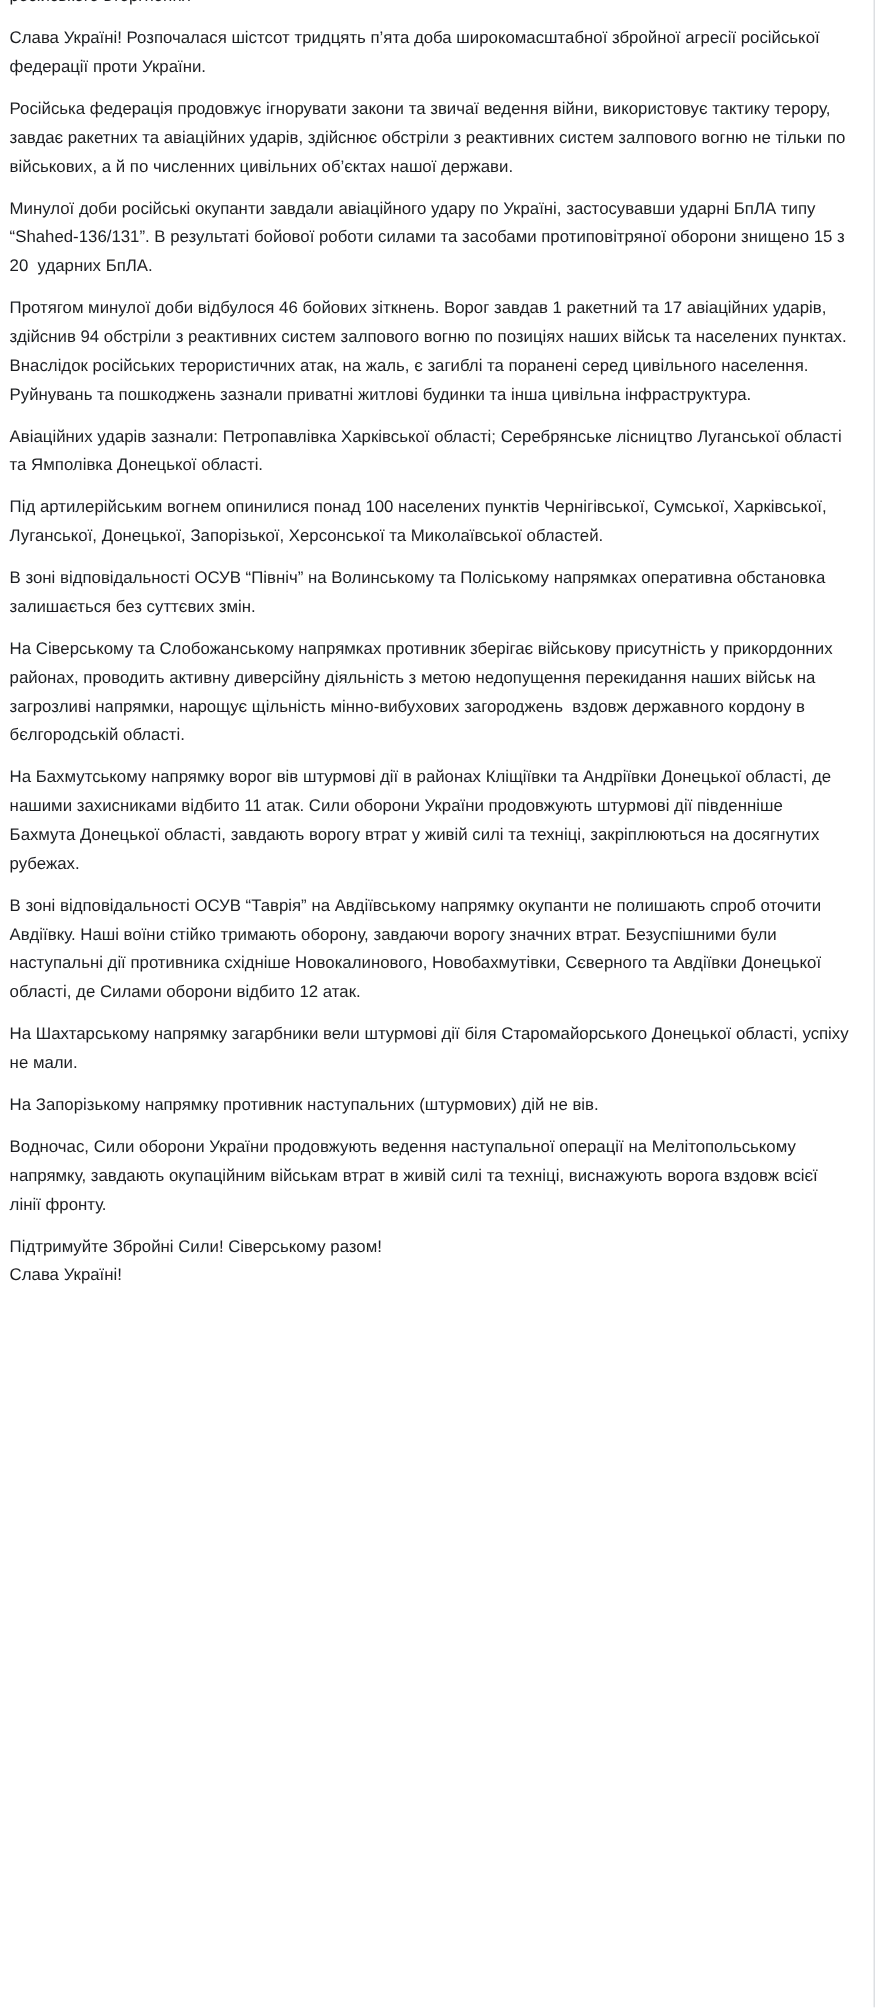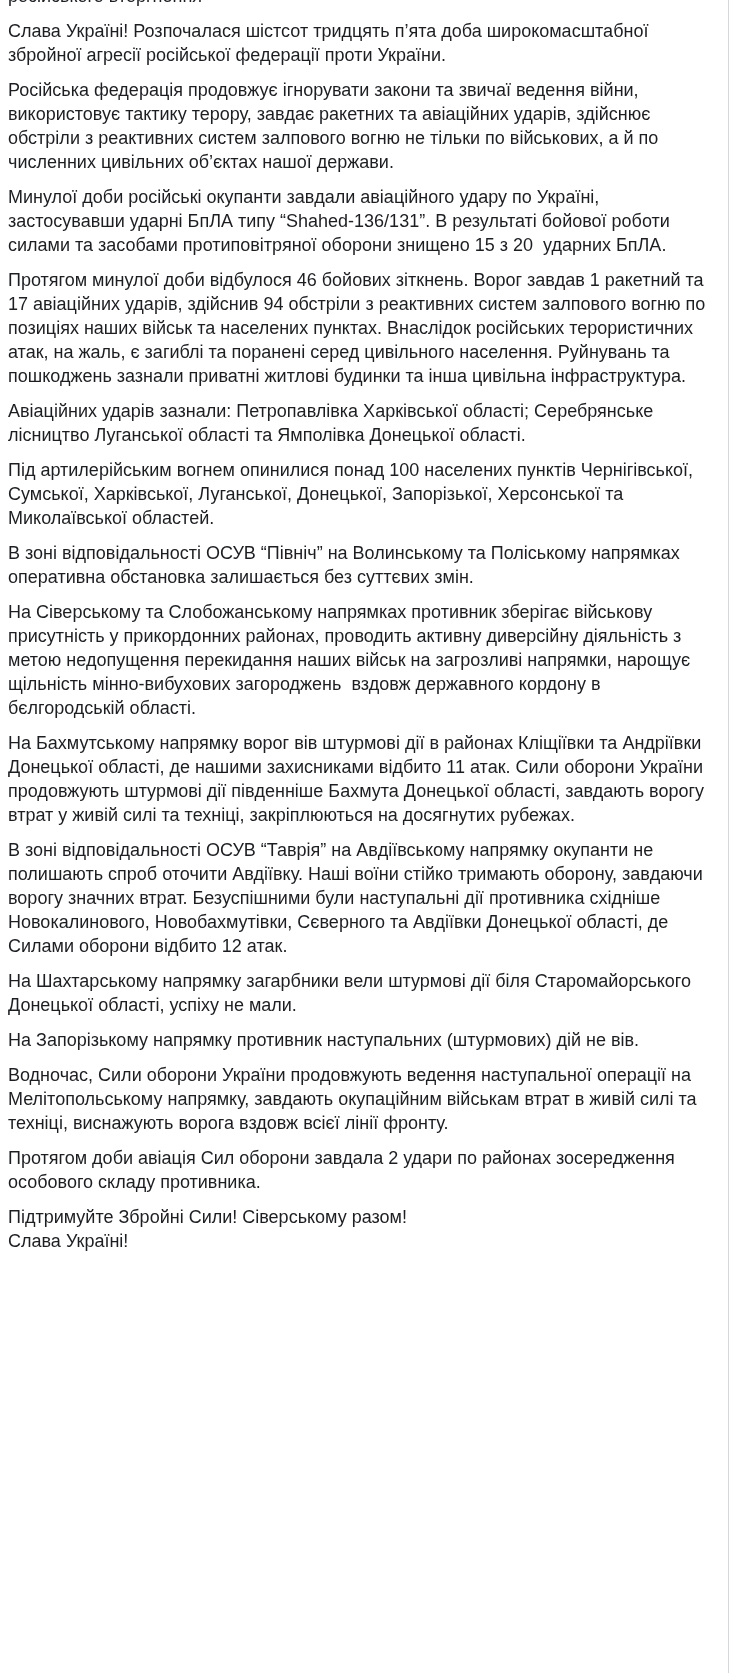--- a/index.html
+++ b/index.html
@@ -13,21 +13,21 @@
     overflow: hidden;
     position: relative;
     font-family: "Liberation Sans", "DejaVu Sans", sans-serif;
     color: #1c1e21;
   }
   .post-text {
     padding: 0 24px 0 8px;
   }
   .para {
     margin: 0 0 11px 0;
-    font-size: 18px;
+    font-size: 14px;
     line-height: 24px;
     letter-spacing: 0;
     white-space: pre-wrap;
     word-wrap: break-word;
   }
   
   .cut-top {
     margin-top: -16px;
   }
   .card-edge {
@@ -50,18 +50,17 @@
   <p class="para">Протягом минулої доби відбулося 46 бойових зіткнень. Ворог завдав 1 ракетний та 17 авіаційних ударів, здійснив 94 обстріли з реактивних систем залпового вогню по позиціях наших військ та населених пунктах. Внаслідок російських терористичних атак, на жаль, є загиблі та поранені серед цивільного населення. Руйнувань та пошкоджень зазнали приватні житлові будинки та інша цивільна інфраструктура.</p>
   <p class="para">Авіаційних ударів зазнали: Петропавлівка Харківської області; Серебрянське лісництво Луганської області та Ямполівка Донецької області.</p>
   <p class="para">Під артилерійським вогнем опинилися понад 100 населених пунктів Чернігівської, Сумської, Харківської, Луганської, Донецької, Запорізької, Херсонської та Миколаївської областей.</p>
   <p class="para">В зоні відповідальності ОСУВ “Північ” на Волинському та Поліському напрямках оперативна обстановка залишається без суттєвих змін.</p>
   <p class="para">На Сіверському та Слобожанському напрямках противник зберігає військову присутність у прикордонних районах, проводить активну диверсійну діяльність з метою недопущення перекидання наших військ на загрозливі напрямки, нарощує щільність мінно-вибухових загороджень  вздовж державного кордону в бєлгородській області.</p>
   <p class="para">На Бахмутському напрямку ворог вів штурмові дії в районах Кліщіївки та Андріївки Донецької області, де нашими захисниками відбито 11 атак. Сили оборони України продовжують штурмові дії південніше Бахмута Донецької області, завдають ворогу втрат у живій силі та техніці, закріплюються на досягнутих рубежах.</p>
   <p class="para">В зоні відповідальності ОСУВ “Таврія” на Авдіївському напрямку окупанти не полишають спроб оточити Авдіївку. Наші воїни стійко тримають оборону, завдаючи ворогу значних втрат. Безуспішними були наступальні дії противника східніше Новокалинового, Новобахмутівки, Сєверного та Авдіївки Донецької області, де Силами оборони відбито 12 атак.</p>
   <p class="para">На Шахтарському напрямку загарбники вели штурмові дії біля Старомайорського Донецької області, успіху не мали.</p>
   <p class="para">На Запорізькому напрямку противник наступальних (штурмових) дій не вів.</p>
   <p class="para">Водночас, Сили оборони України продовжують ведення наступальної операції на Мелітопольському напрямку, завдають окупаційним військам втрат в живій силі та техніці, виснажують ворога вздовж всієї лінії фронту.</p>
-  <p class="para">Протягом доби авіація Сил оборони завдала 2 удари по районах зосередження особового складу противника.</p>
   <p class="para">Підтримуйте Збройні Сили! Сіверському разом!
 Слава Україні!</p>
 </div>
 
 <div class="card-edge"></div>
 
 </body></html>

